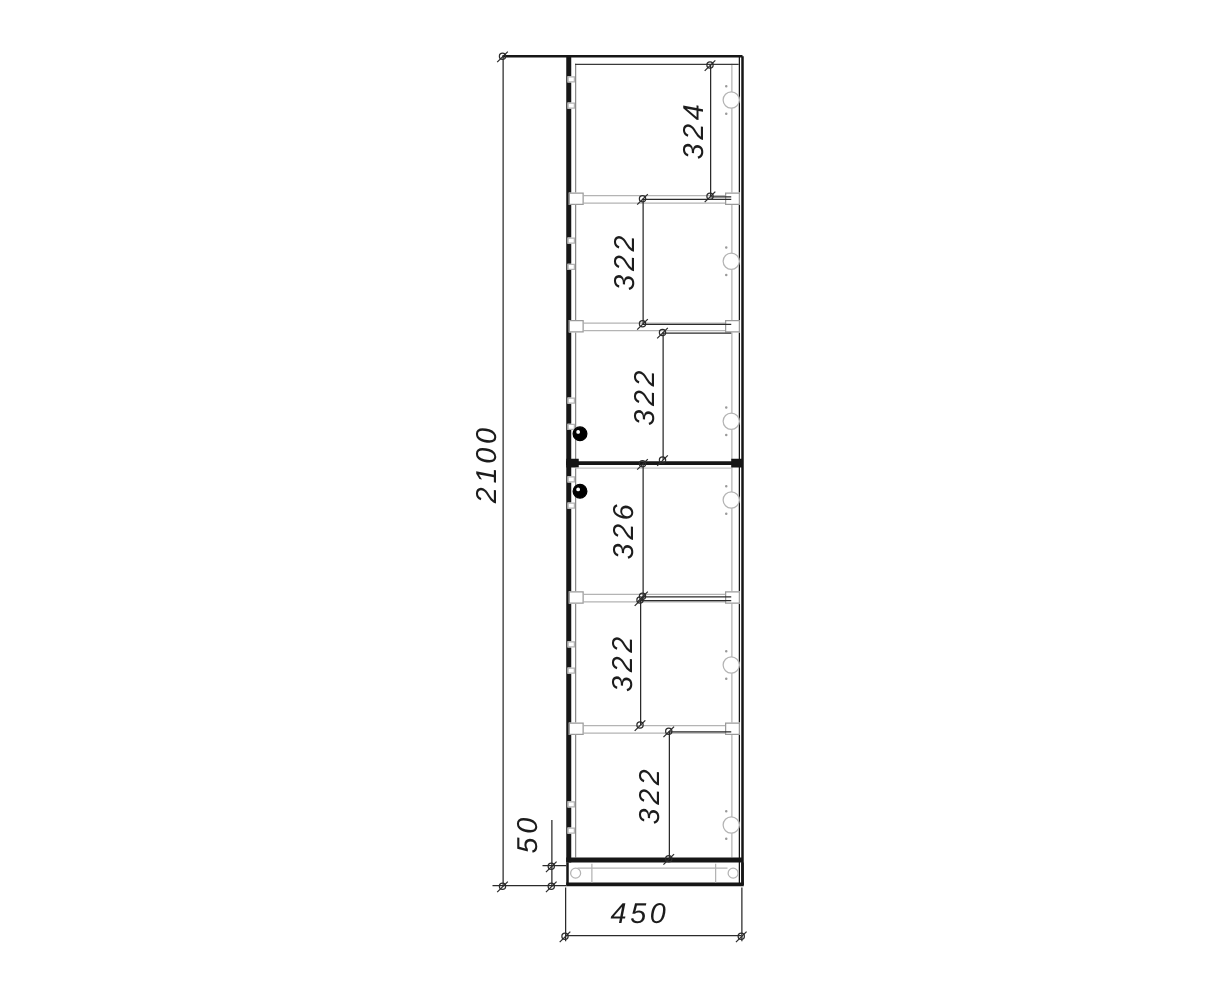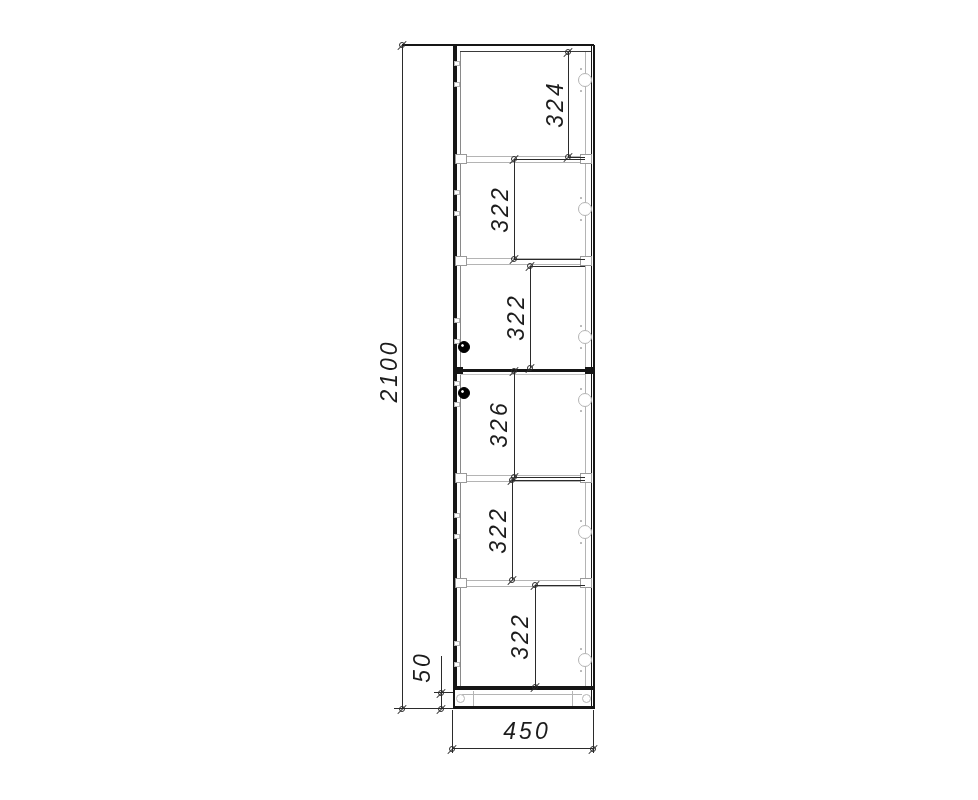--- a/index.html
+++ b/index.html
@@ -18,21 +18,21 @@
     font-size:23px;
     letter-spacing:3px;
     color:#1c1c1c;
     white-space:nowrap;
     line-height:1;
   }
   .dim-label.v{transform:translate(-50%,-50%) rotate(-90deg);}
   .dim-label.h{transform:translate(-50%,-50%);}
   #label-overall-height{left:389px;top:371px;}
   #label-plinth-height{left:422px;top:667px;}
-  #label-width{left:527px;top:731px;}
+  #label-width{left:512px;top:731px;}
 </style>
 </head>
 <body>
 
 <div id="canvas">
   <div id="scene">
       <div class="ln" style="left: 402px; top: 44px; width: 192px; height: 2px; background: rgb(22, 22, 22);"></div>
       <div class="ln" style="left: 453px; top: 45px; width: 4px; height: 645px; background: rgb(22, 22, 22);"></div>
       <div class="ln" style="left: 591px; top: 45px; width: 1px; height: 663px; background: rgb(22, 22, 22);"></div>
       <div class="ln" style="left: 593px; top: 45px; width: 2px; height: 663px; background: rgb(22, 22, 22);"></div>

